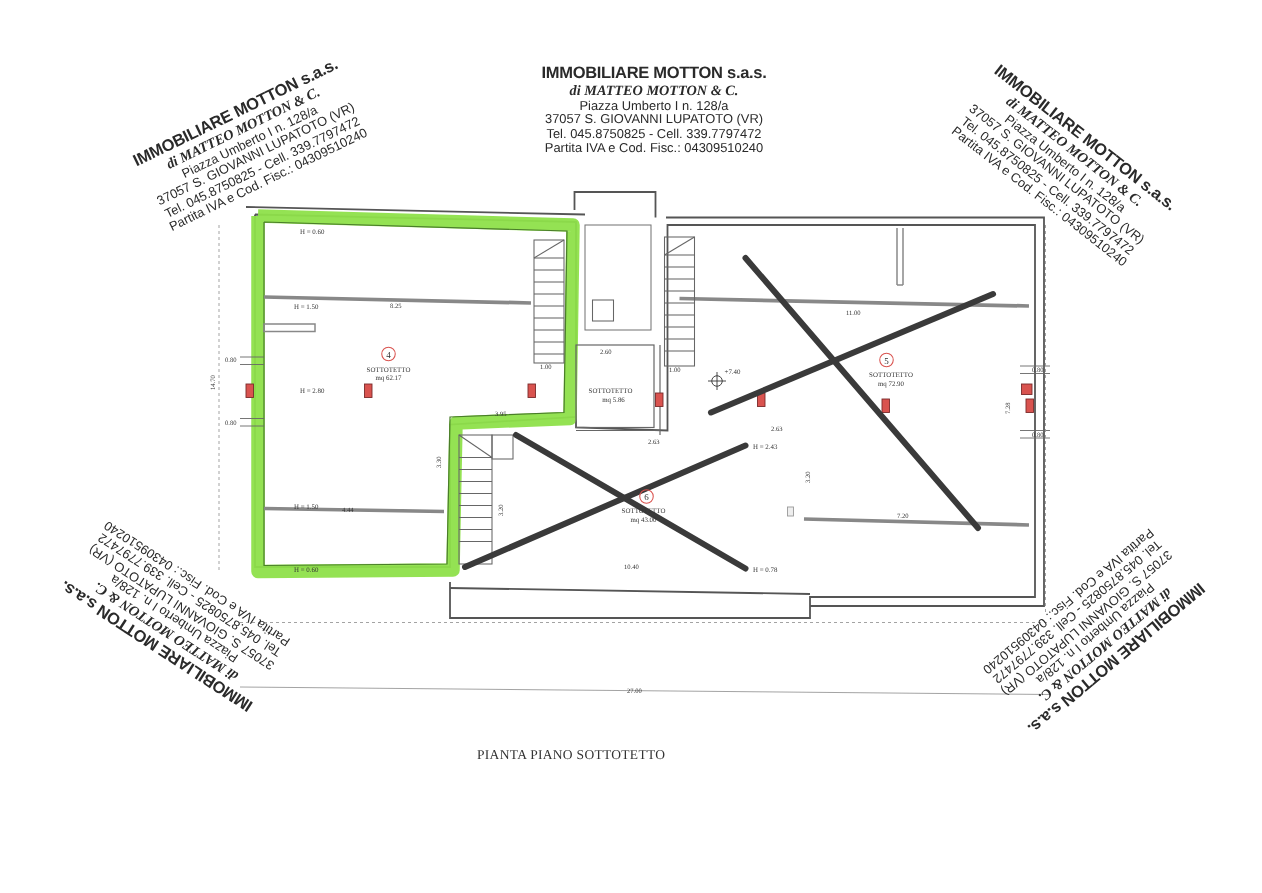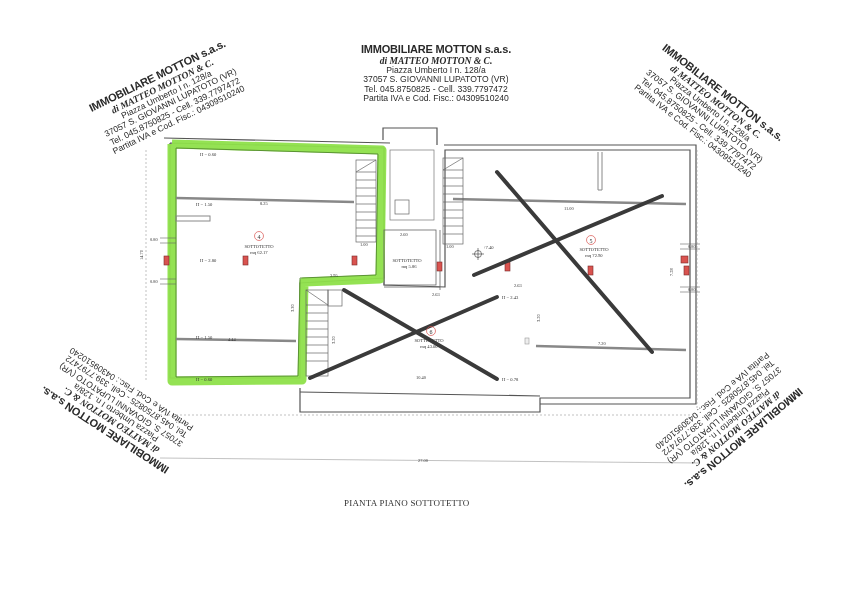--- a/index.html
+++ b/index.html
@@ -8,21 +8,21 @@
   .stamp .s-title { font-weight: bold; font-size: 11px; letter-spacing: -0.2px; }
   .stamp .s-sub { font-family: "Liberation Serif", serif; font-style: italic; font-weight: bold; font-size: 9.5px; }
   .stamp .s-line { font-size: 8.6px; }
   #stamp-top { left: 338px; top: 44px; width: 196px; }
   #stamp-tl { left: 70px; top: 68px; width: 196px; transform: rotate(-26deg); transform-origin: center; }
   #stamp-tr { left: 610px; top: 82px; width: 196px; transform: rotate(38deg); transform-origin: center; }
   #stamp-bl { left: 20px; top: 380px; width: 196px; transform: rotate(213deg); transform-origin: center; }
   #stamp-br { left: 630px; top: 390px; width: 196px; transform: rotate(140deg); transform-origin: center; }
   svg.plan { position: absolute; left: 0; top: 0; }
   .plan text { font-family: "Liberation Serif", serif; fill: #333; }
-  #caption { position: absolute; left: 344px; top: 498px; font-family: "Liberation Serif", serif; font-size: 9px; color: #333; letter-spacing: 0.2px; }
+  #caption { position: absolute; left: 318px; top: 498px; font-family: "Liberation Serif", serif; font-size: 9px; color: #333; letter-spacing: 0.2px; }
 </style>
 </head>
 <body>
 
 <svg class="plan" width="841" height="595" viewBox="0 0 841 595">
 
   <g fill="none" stroke="#555" stroke-width="1.2">
     <polyline points="170,143 384,148 384,278 300,283 300,378 170,378 170,143"></polyline>
     <polyline points="164,138 390,143"></polyline>
     <polyline points="384,148 384,285 445,287 445,150 690,150 690,398 540,398 540,412 300,412 300,388"></polyline>

